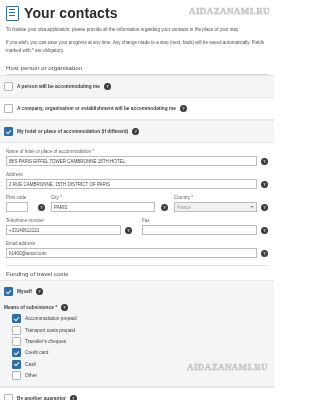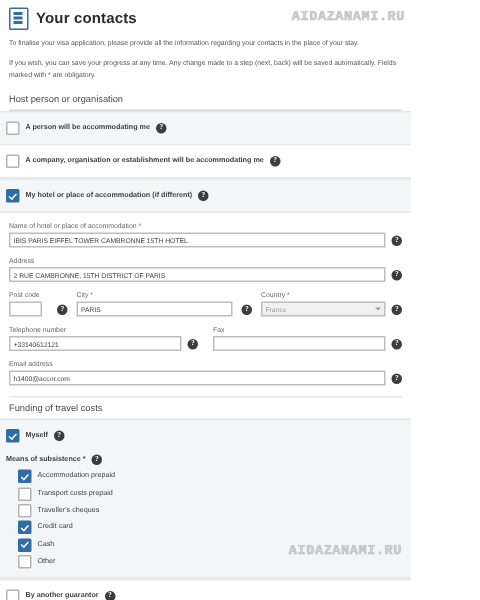--- a/index.html
+++ b/index.html
@@ -40,31 +40,31 @@
   }
   .doc-icon:before {
     content: "";
     position: absolute;
     left: 2px; top: 2px;
     width: 6px; height: 1.5px;
     background: #2f6ea5;
     box-shadow: 0 3px 0 #2f6ea5, 0 6px 0 #2f6ea5;
   }
   .page-title {
-    font-size: 10px;
+    font-size: 14px;
     font-weight: bold;
     color: #2b2b2b;
     letter-spacing: .1px;
     text-align: right;
   }
   .watermark {
     position: absolute;
     right: 4px;
     top: 6px;
-    font-family: Liberation Mono, monospace;
+    font-family: Liberation Serif, serif;
     font-size: 9px;
     font-weight: bold;
     letter-spacing: .4px;
     color: #cfcfcf;
     -webkit-text-stroke: 0.3px #b9b9b9;
     text-shadow: 0 0 1px #e2e2e2;
   }
   .watermark.bottom {
     top: auto;
     bottom: 28px;

